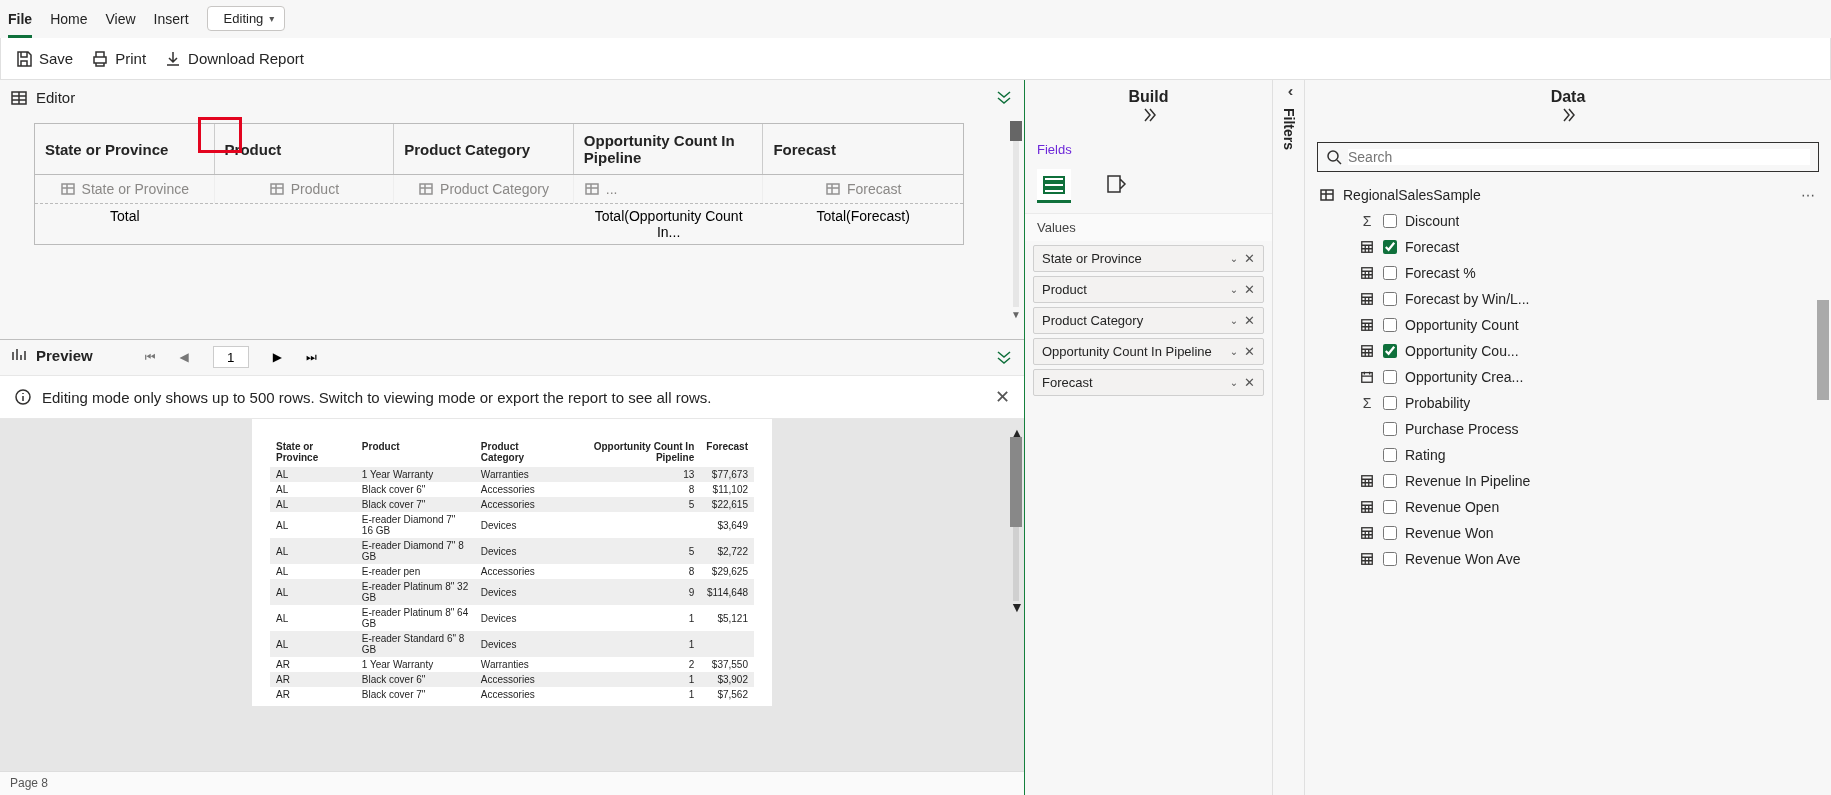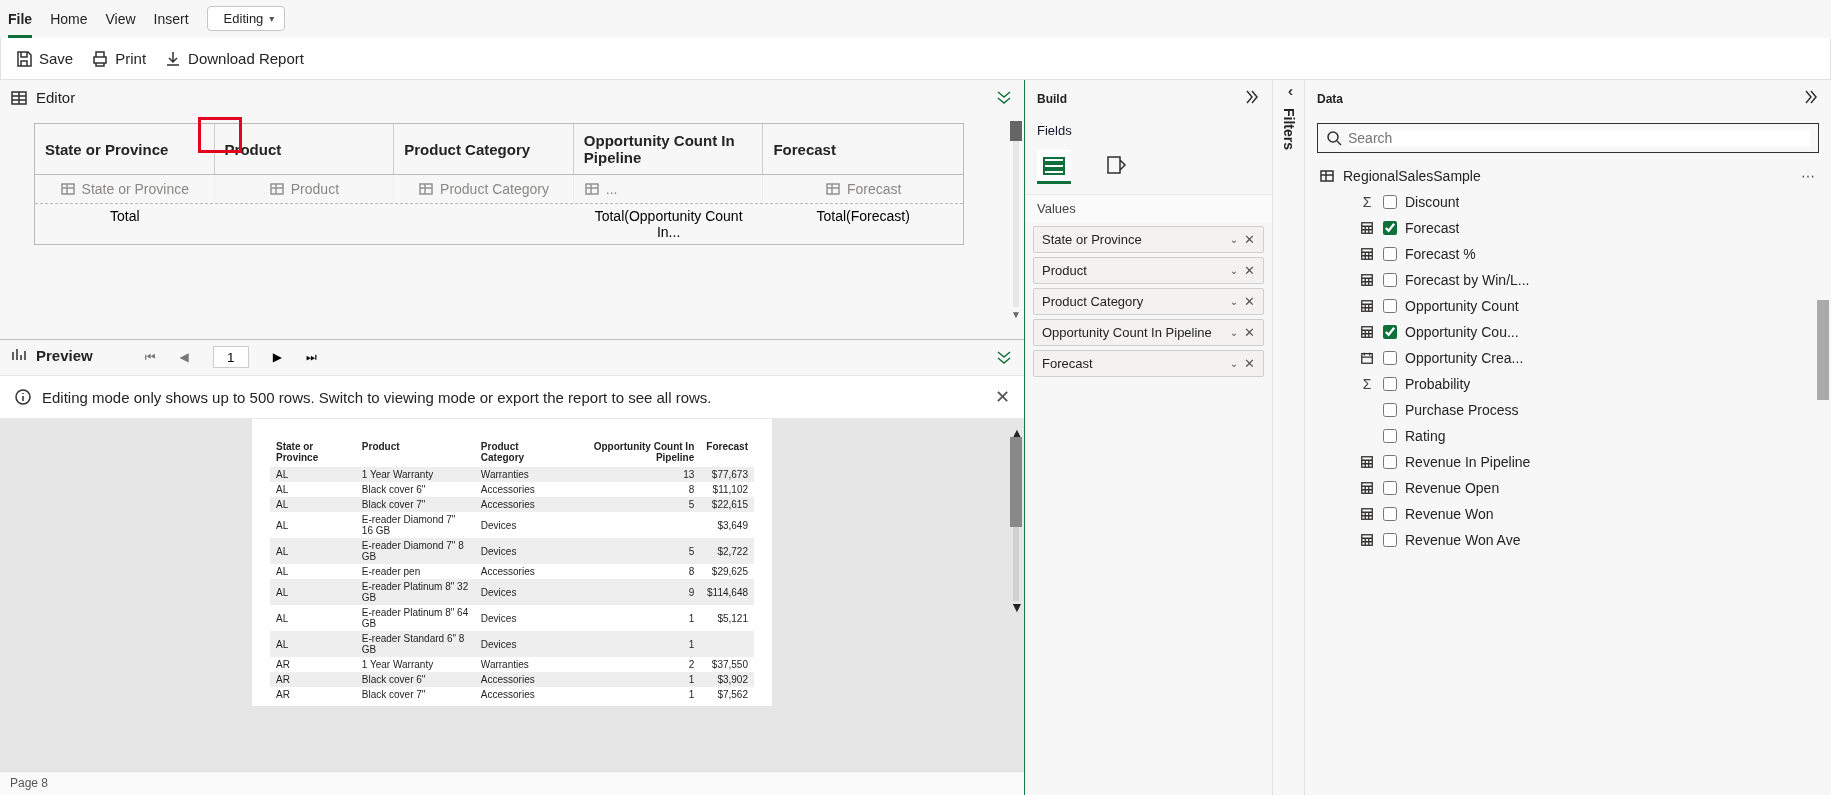--- a/index.html
+++ b/index.html
@@ -19,21 +19,21 @@
 .cmd-item svg { width:18px; height:18px; }
 
 
 .main { display:flex; height:715px; }
 .left-col { width:1025px; display:flex; flex-direction:column; border-right:1px solid #15803d; }
 .build-col { width:248px; border-right:1px solid #e0e0e0; display:flex; flex-direction:column; }
 .filters-col { width:32px; border-right:1px solid #e0e0e0; display:flex; flex-direction:column; align-items:center; padding-top:6px; }
 .data-col { flex:1; display:flex; flex-direction:column; }
 
 
-.panel-head { display:flex; align-items:center; justify-content:space-between; padding:8px 12px; font-weight:600; font-size:12px; }
+.panel-head { display:flex; align-items:center; justify-content:space-between; padding:8px 12px; font-weight:600; font-size:16px;flex-direction:column; }
 .panel-head svg { width:18px; height:18px; cursor:pointer; }
 
 
 .editor-wrap { flex:0 0 260px; position:relative; border-bottom:1px solid #bfbfbf; }
 .editor-head { display:flex; align-items:center; gap:8px; padding:6px 10px; font-size:15px; }
 .editor-canvas { position:relative; height:220px; overflow:hidden; }
 .editor-canvas .scrollbar { position:absolute; right:2px; top:6px; width:12px; height:200px; }
 .editor-canvas .scrollbar .up,.editor-canvas .scrollbar .down { width:12px; height:12px; font-size:10px; text-align:center; color:#666; cursor:pointer; }
 .editor-canvas .scrollbar .track { position:absolute; left:3px; top:14px; bottom:14px; width:6px; background:#e6e6e6; }
 .editor-canvas .scrollbar .thumb { position:absolute; left:0; top:0; width:12px; height:20px; background:#666; border-radius:0; }
@@ -71,21 +71,21 @@
 .page { background:#fff; width:520px; margin:0 auto; margin-top:0; padding:18px 18px 4px 18px; }
 .ptable { width:100%; border-collapse:collapse; font-size:10px; }
 .ptable th { text-align:left; font-weight:700; padding:4px 6px; vertical-align:top; }
 .ptable th.num,.ptable td.num { text-align:right; }
 .ptable td { padding:2px 6px; }
 .ptable tr.odd td { background:#eeeeee; }
 
 .status-bar { height:24px; border-top:1px solid #ddd; background:#fafafa; font-size:12px; padding:4px 10px; color:#555; }
 
 
-.build-sec-label { padding:6px 12px; font-size:13px; color:#0f172a; }
+.build-sec-label { padding:6px 12px; font-size:13px; color:#6d28d9; }
 .build-icons { display:flex; gap:28px; padding:6px 12px 10px 12px; }
 .build-icons .bic { width:34px; height:34px; display:flex; align-items:center; justify-content:center; cursor:pointer; }
 .build-icons .bic.active { background:#fff; border-bottom:3px solid #0f703b; }
 .values-head { padding:6px 12px; font-size:13px; color:#444; border-top:1px solid #eaeaea; background:#fafafa; }
 .value-pill { margin:4px 8px; border:1px solid #cfcfcf; background:#f3f2f1; padding:5px 8px; display:flex; align-items:center; gap:6px; font-size:13px; border-radius:2px; }
 .value-pill .name { flex:1; overflow:hidden; white-space:nowrap; text-overflow:ellipsis; }
 .value-pill .chev { font-size:10px; color:#555; cursor:pointer; }
 .value-pill .close { font-size:13px; color:#555; cursor:pointer; }
 
 

